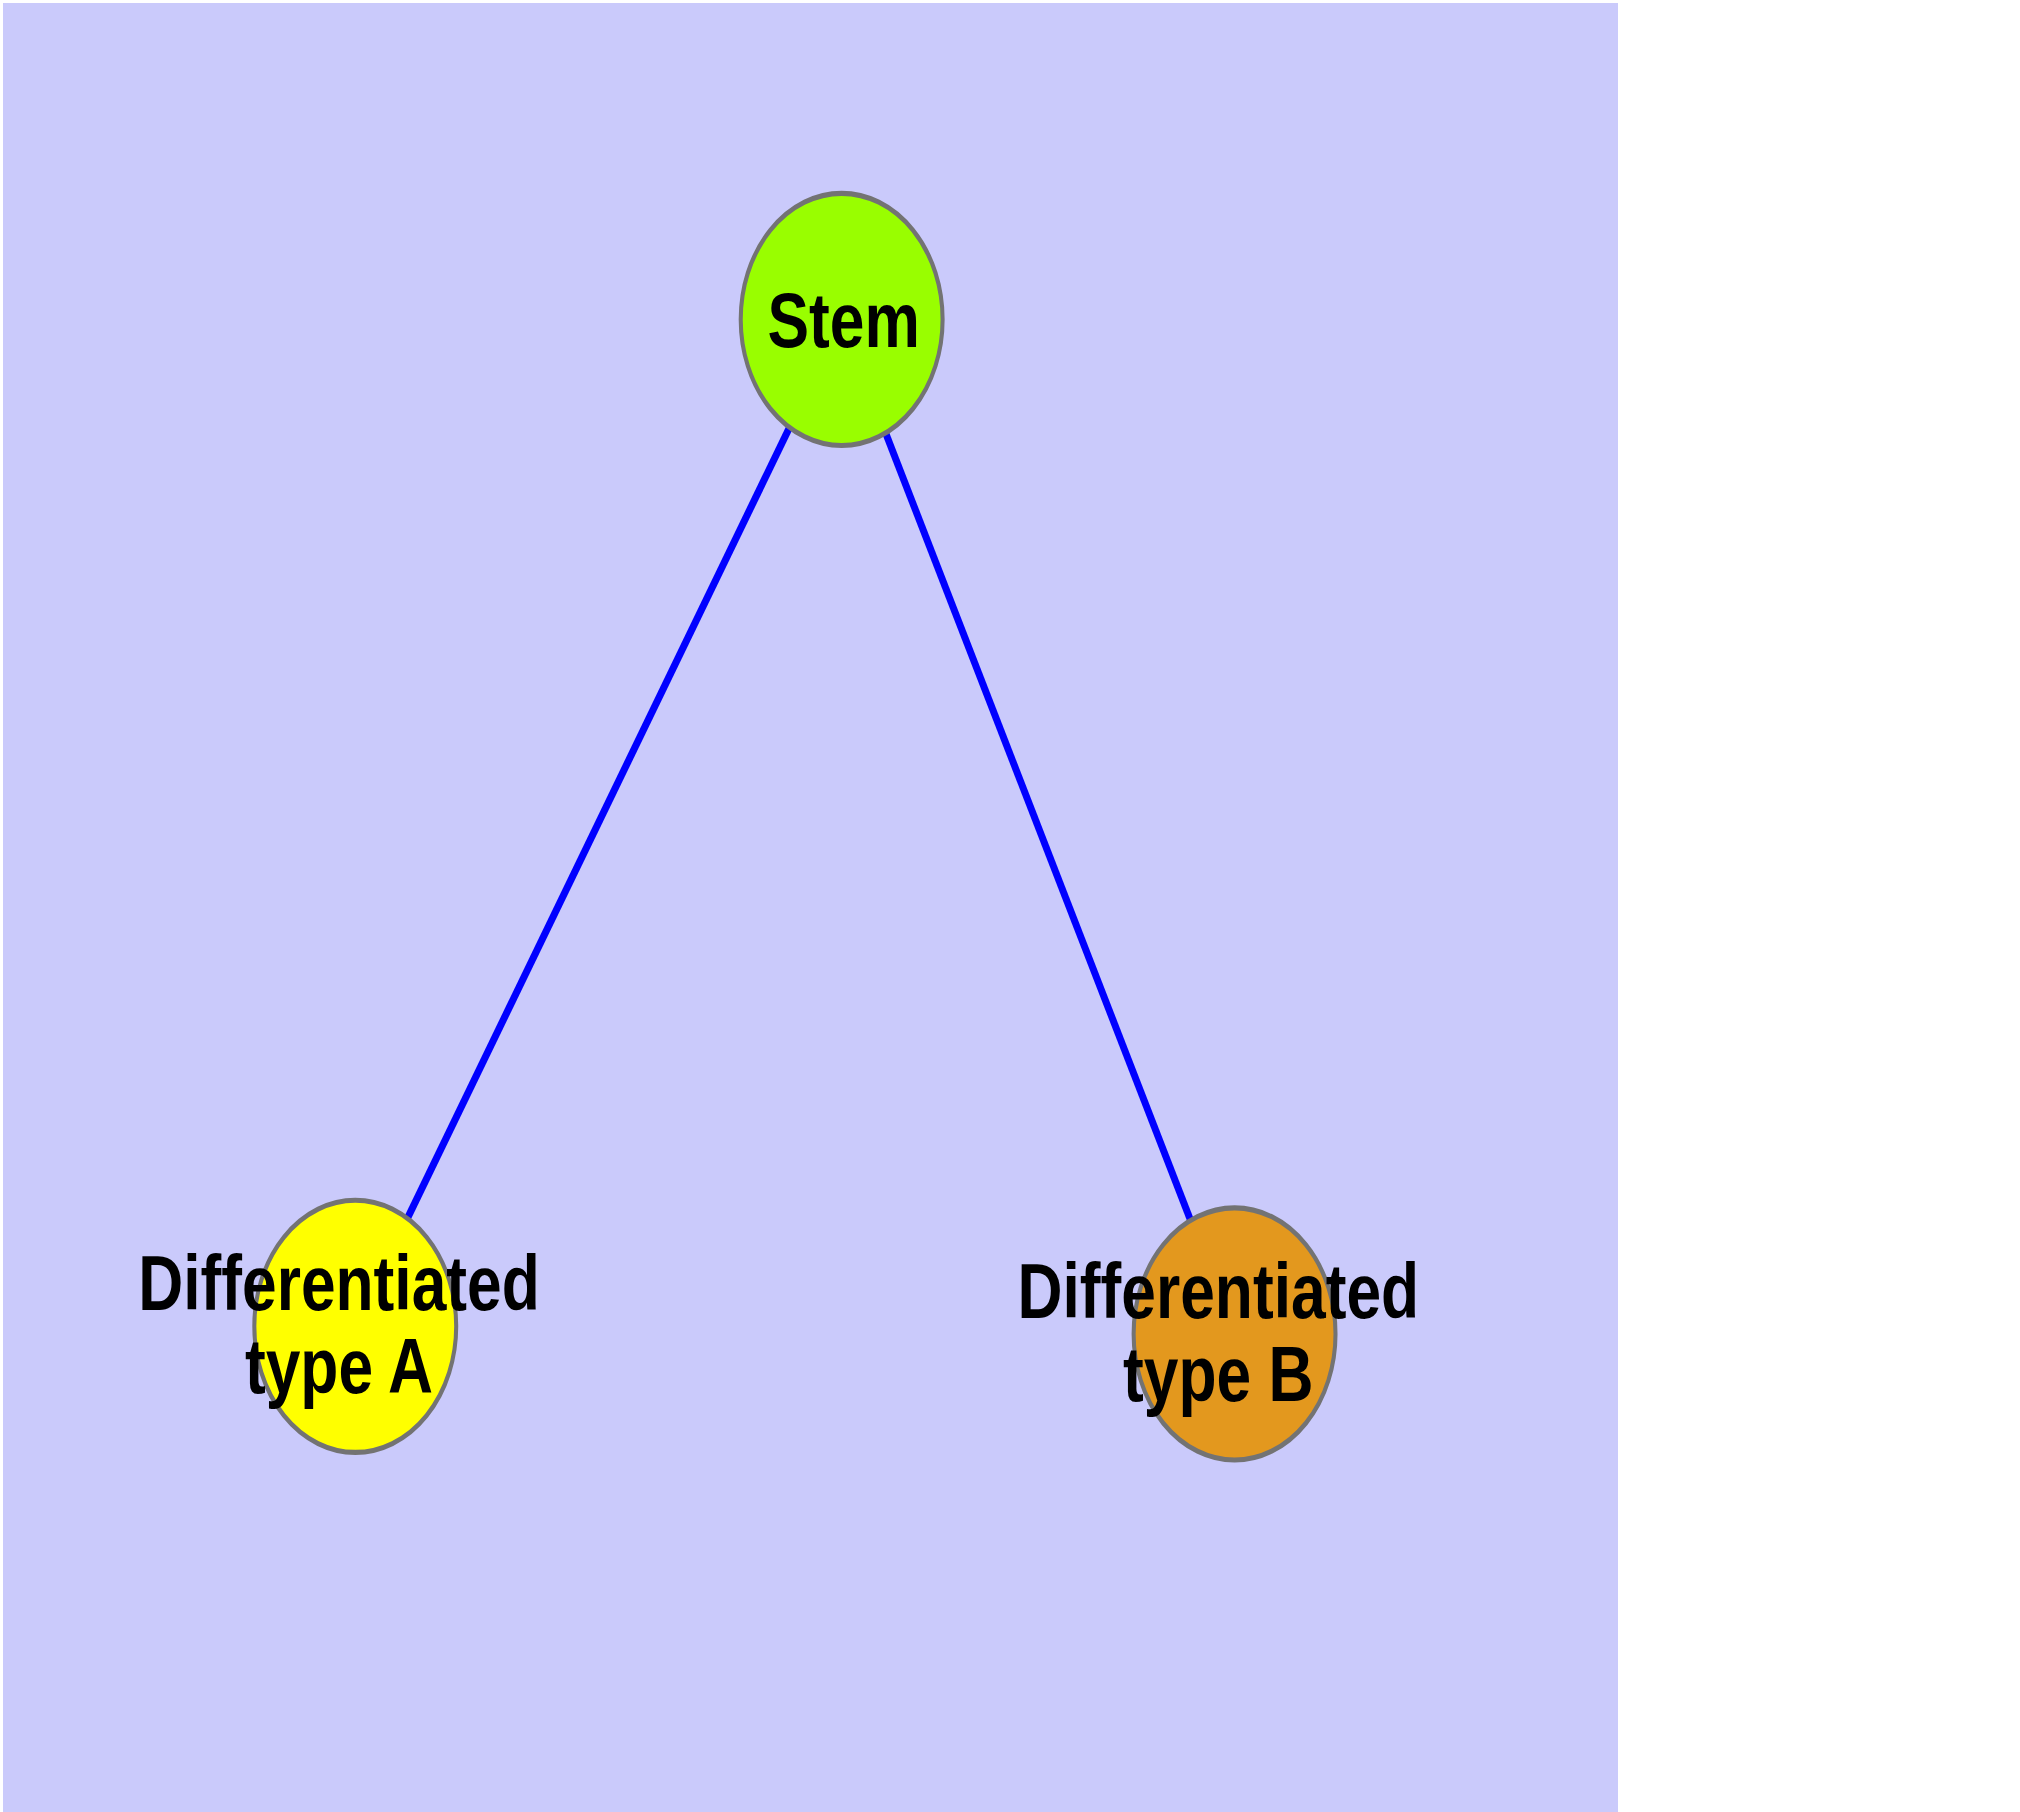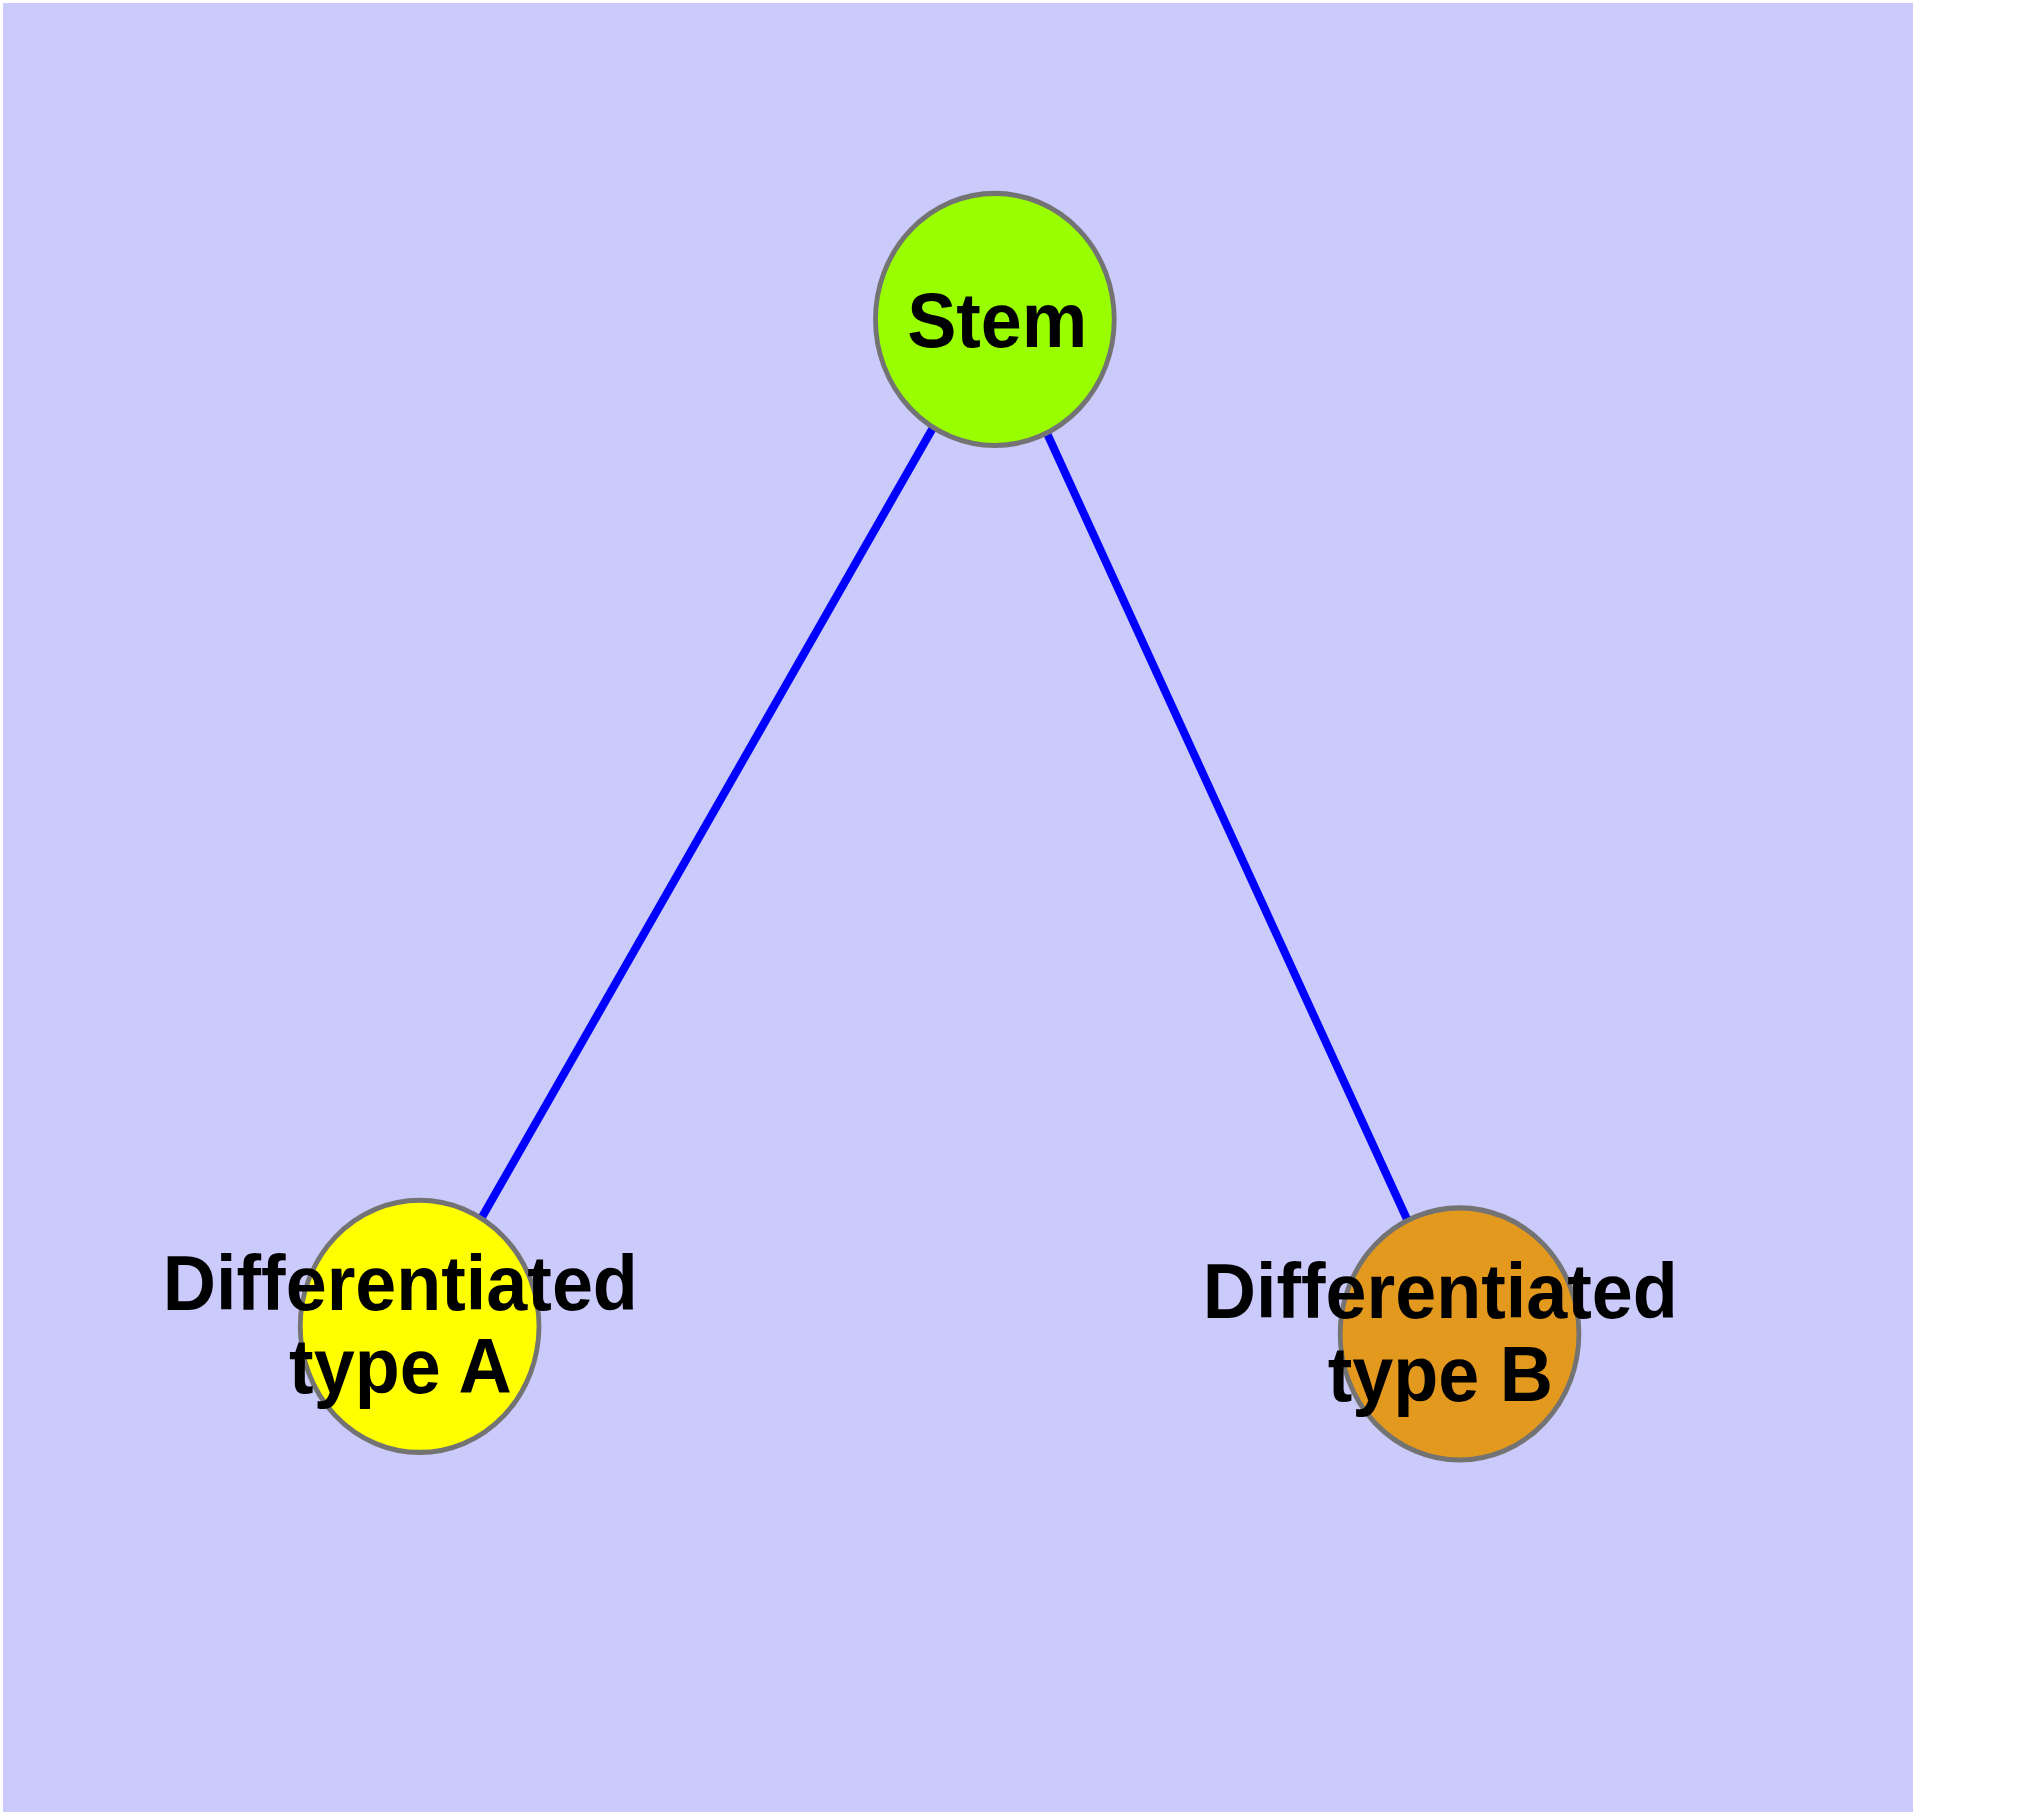--- a/index.html
+++ b/index.html
@@ -8,21 +8,21 @@
     width: 2021px;
     height: 1812px;
     background: #ffffff;
     overflow: hidden;
     font-family: "Liberation Sans", sans-serif;
   }
   .plot-area {
     position: absolute;
     left: 3.4px;
     top: 3.4px;
-    width: 1910px;
+    width: 1615px;
     height: 1809px;
   }
   svg { display: block; width: 100%; height: 100%; }
   .edge {
     stroke-width: 10;
     fill: none;
   }
   .node-circle {
     stroke: #737373;
     stroke-width: 6;

